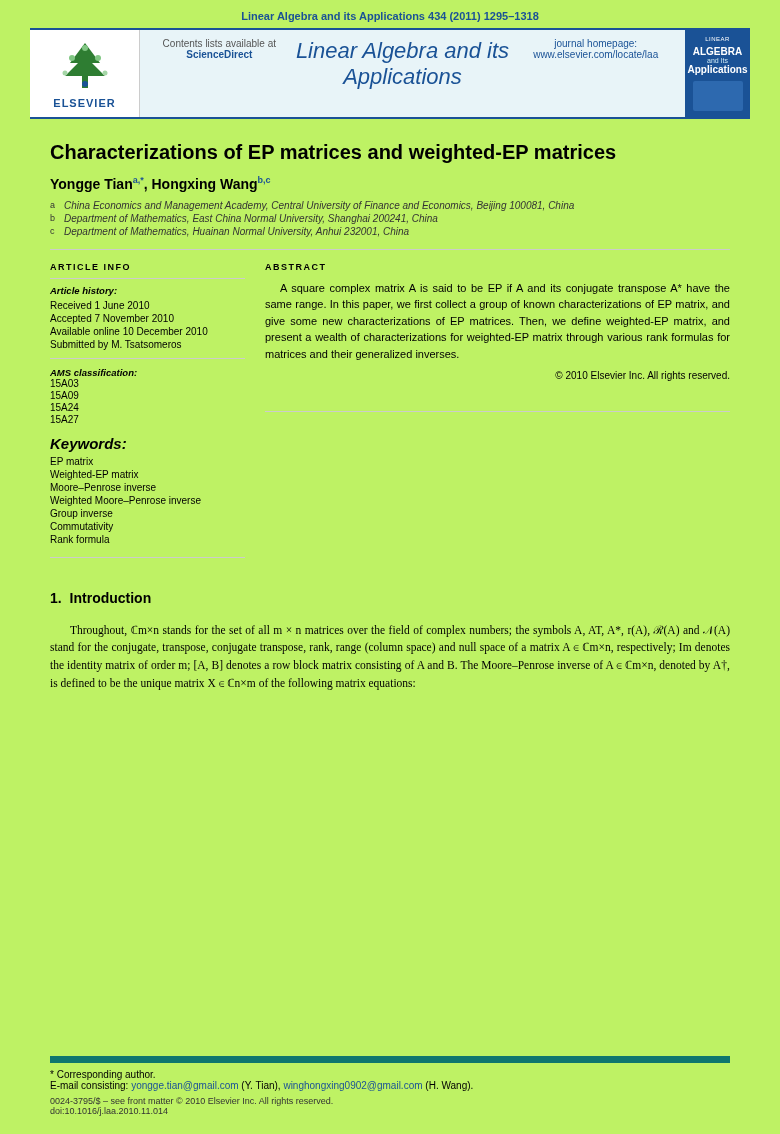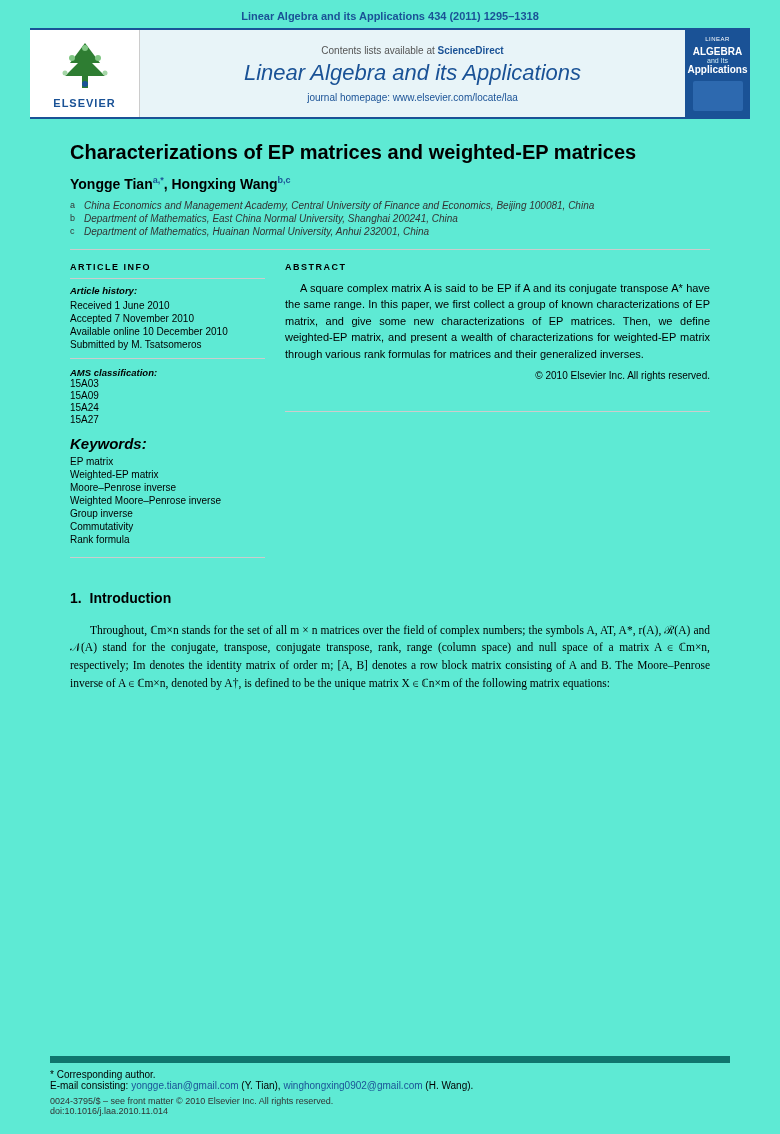--- a/index.html
+++ b/index.html
@@ -8,21 +8,21 @@
       font-family: 'Times New Roman', Times, serif;
       font-size: 13px;
       color: #000;
       width: 780px;
       min-height: 1134px;
     }
 
     .page {
       width: 780px;
       min-height: 1134px;
-      background: #5eead4;
+      background: #bef264;
       padding: 0;
       position: relative;
     }
 
     
     .top-citation {
       text-align: center;
       padding: 10px 0 6px;
       font-size: 11px;
       color: #1a5296;
@@ -64,21 +64,21 @@
       font-size: 11px;
       font-weight: bold;
       color: #1a5296;
       letter-spacing: 1px;
     }
 
     .journal-middle {
       flex: 1;
       padding: 8px 15px;
       display: flex;
-      flex-direction: column;
+      flex-direction: row;
       justify-content: center;
       background: #e8f4f8;
     }
 
     .sciencedirect-line {
       font-family: Arial, sans-serif;
       font-size: 10px;
       color: #555;
       text-align: center;
       margin-bottom: 4px;
@@ -150,21 +150,21 @@
 
     .cover-subtitle {
       font-family: Arial, sans-serif;
       font-size: 7px;
       color: #cce8f4;
       text-align: center;
     }
 
     
     .main-content {
-      padding: 20px 70px;
+      padding: 20px 50px;
     }
 
     
     .article-title {
       font-size: 20px;
       font-weight: bold;
       color: #000;
       margin-bottom: 10px;
       line-height: 1.3;
       font-family: Arial, sans-serif;

